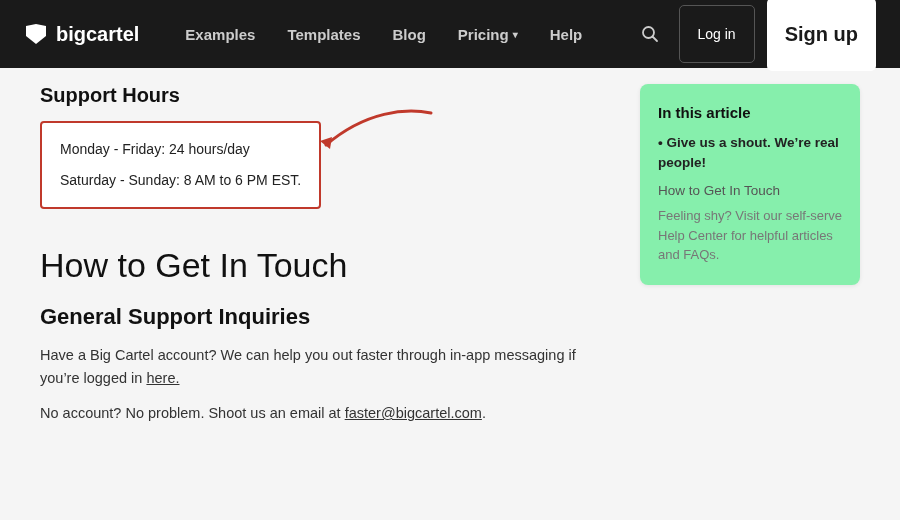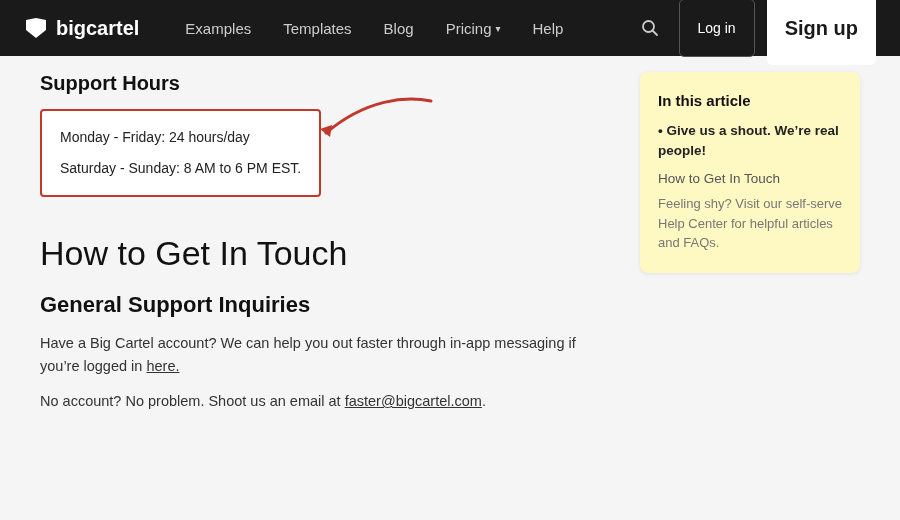--- a/index.html
+++ b/index.html
@@ -1,21 +1,21 @@
 <!DOCTYPE html>
 <html><head>
   <meta charset="utf-8">
   <style>
     * { margin: 0; padding: 0; box-sizing: border-box; }
     body { font-family: -apple-system, BlinkMacSystemFont, 'Segoe UI', sans-serif; background: #f5f5f5; width: 900px; min-height: 520px; overflow: hidden; }
 
     
     nav {
       background: #1a1a1a;
-      height: 56px;
+      height: 68px;
       display: flex;
       align-items: center;
       padding: 0 24px;
       gap: 0;
     }
     .nav-logo {
       display: flex;
       align-items: center;
       gap: 8px;
       color: #fff;
@@ -27,20 +27,21 @@
     }
     .logo-icon {
       width: 24px;
       height: 20px;
     }
     .nav-links {
       display: flex;
       align-items: flex-end;
       gap: 4px;
       flex: 1;
+      font-weight: bold;
     }
     .nav-link {
       color: #ccc;
       text-decoration: none;
       font-size: 15px;
       padding: 8px 14px;
       border-radius: 4px;
       display: flex;
       align-items: center;
       gap: 4px;
@@ -139,21 +140,21 @@
       color: #333;
       text-decoration: underline;
     }
 
     
     .sidebar {
       width: 220px;
       flex-shrink: 0;
     }
     .sidebar-card {
-      background: #fef9c3;
+      background: #86efac;
       border-radius: 8px;
       padding: 20px 18px;
       box-shadow: 0 1px 4px rgba(0,0,0,0.08);
     }
     .sidebar-title {
       font-size: 15px;
       font-weight: 600;
       color: #111;
       margin-bottom: 12px;
     }

